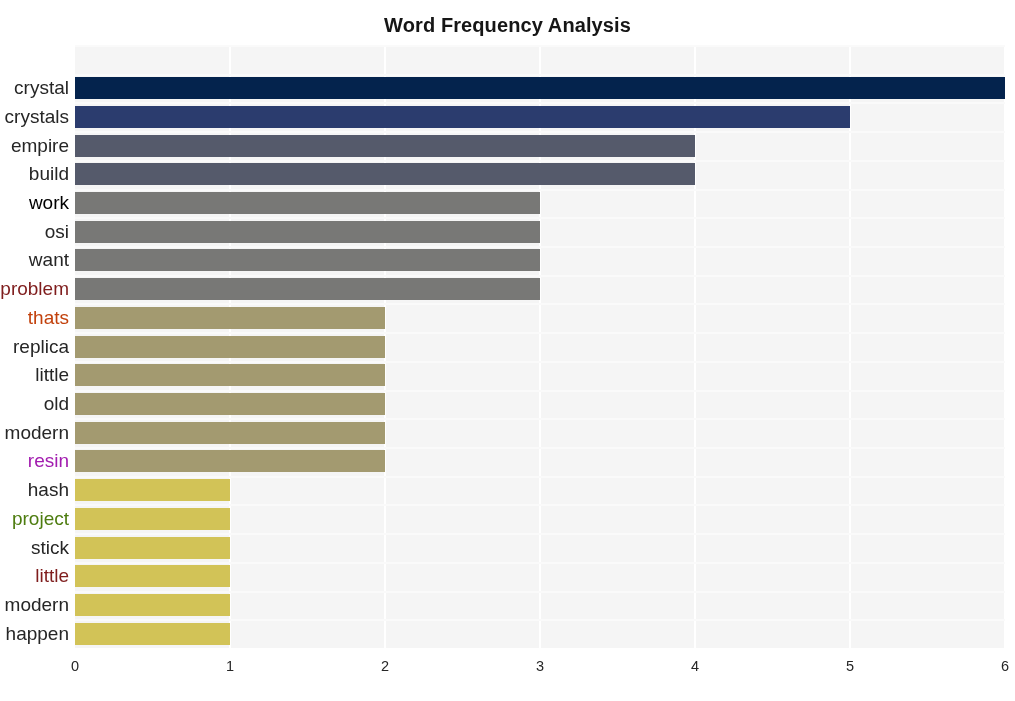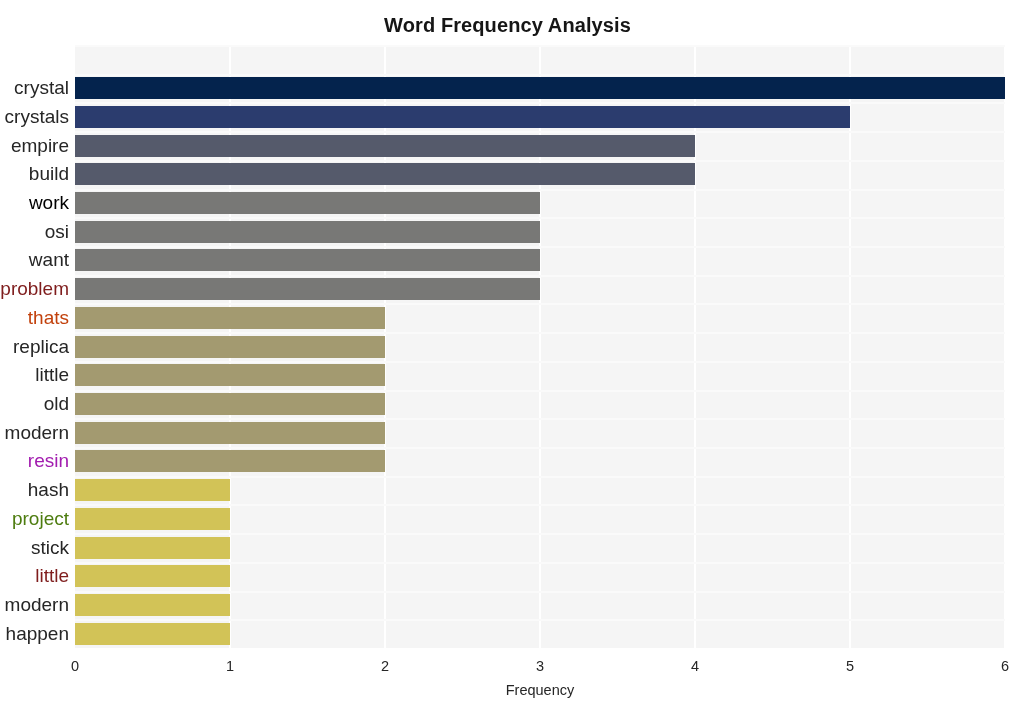--- a/index.html
+++ b/index.html
@@ -233,15 +233,14 @@
   <div id="x-axis">
       <div class="xtick" style="left: 0px; color: rgb(38, 38, 38);">0</div>
       <div class="xtick" style="left: 155px; color: rgb(38, 38, 38);">1</div>
       <div class="xtick" style="left: 310px; color: rgb(38, 38, 38);">2</div>
       <div class="xtick" style="left: 465px; color: rgb(38, 38, 38);">3</div>
       <div class="xtick" style="left: 620px; color: rgb(38, 38, 38);">4</div>
       <div class="xtick" style="left: 775px; color: rgb(38, 38, 38);">5</div>
       <div class="xtick" style="left: 930px; color: rgb(38, 38, 38);">6</div>
     </div>
 
-  <div id="x-axis-label">Frequency</div>
 
 </div>
 
 </body></html>

